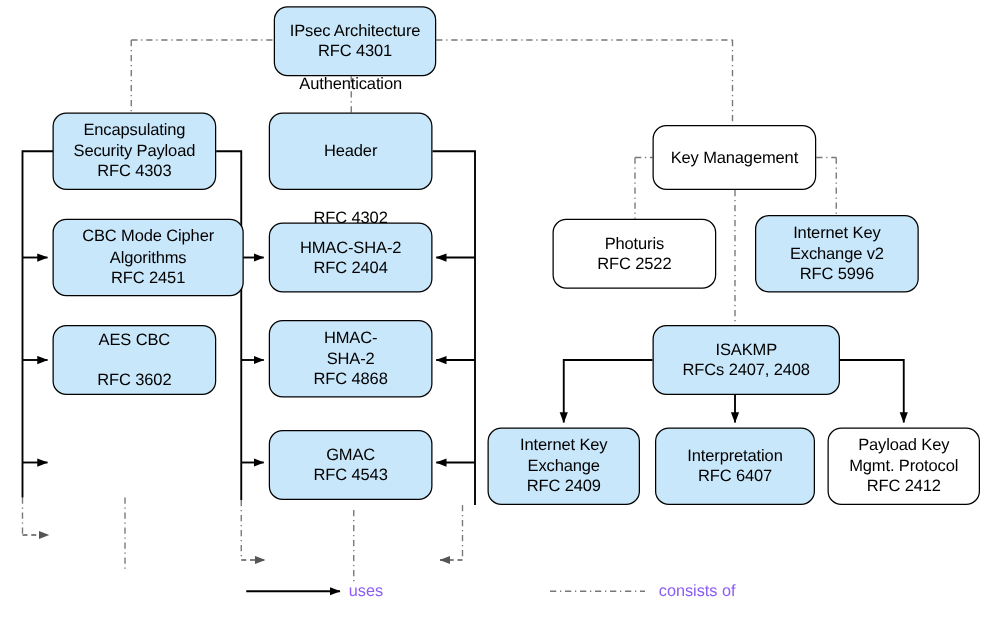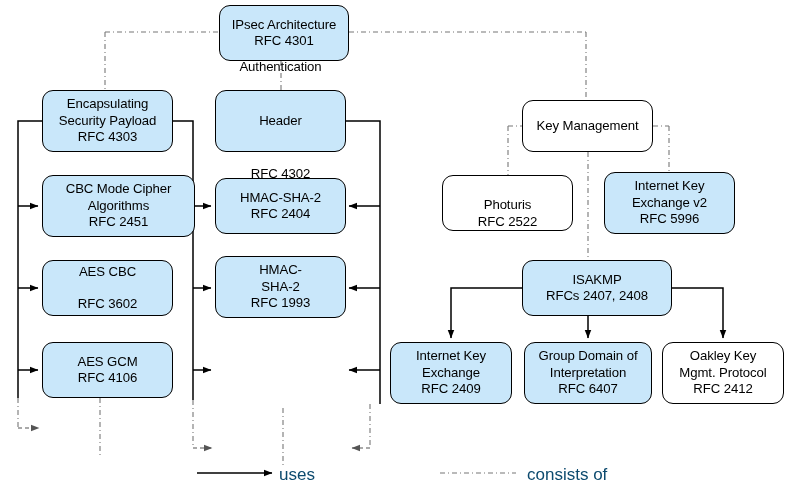--- a/index.html
+++ b/index.html
@@ -37,22 +37,22 @@
     color: #000000;
     font-size: 13.2px;
     line-height: 16.5px;
     letter-spacing: -0.1px;
     z-index: 2;
   }
   .node.plain { background: #ffffff; }
   .node .ln { display: block; white-space: nowrap; }
   .legend-label {
     position: absolute;
-    font-size: 17px;
-    color: #0c4a6e;
+    font-size: 13px;
+    color: #8b5cf6;
     white-space: nowrap;
     z-index: 2;
   }
 </style>
 </head>
 <body>
 
 <div id="stage">
 
   <svg id="edges" viewBox="0 0 793 494" width="793" height="494">
@@ -149,34 +149,34 @@
   </div>
 
   <div class="node" style="left:42px; top:260px; width:131px; height:56px;gap:16px;">
     <span class="ln">AES CBC</span>
     <span class="ln">RFC 3602</span>
   </div>
 
   <div class="node" style="left:215px; top:256px; width:131px; height:62px;">
     <span class="ln">HMAC-</span>
     <span class="ln">SHA-2</span>
-    <span class="ln">RFC 1993</span>
-  </div>
-
-  <div class="node" style="left:42px; top:342px; width:131px; height:56px;">
-    <span class="ln">AES GCM</span>
-    <span class="ln">RFC 4106</span>
-  </div>
-
+    <span class="ln">RFC 4868</span>
+  </div>
+
+
+  <div class="node" style="left:215px; top:344px; width:131px; height:56px;">
+    <span class="ln">GMAC</span>
+    <span class="ln">RFC 4543</span>
+  </div>
 
   <div class="node plain" style="left:522px; top:100px; width:131px; height:52px;">
     <span class="ln">Key Management</span>
   </div>
 
-  <div class="node plain" style="left:442px; top:175px; width:131px; height:56px;justify-content:flex-end;">
+  <div class="node plain" style="left:442px; top:175px; width:131px; height:56px;">
     <span class="ln">Photuris</span>
     <span class="ln">RFC 2522</span>
   </div>
 
   <div class="node" style="left:604px; top:172px; width:131px; height:62px;">
     <span class="ln">Internet Key</span>
     <span class="ln">Exchange v2</span>
     <span class="ln">RFC 5996</span>
   </div>
 
@@ -185,27 +185,26 @@
     <span class="ln">RFCs 2407, 2408</span>
   </div>
 
   <div class="node" style="left:390px; top:342px; width:122px; height:62px;">
     <span class="ln">Internet Key</span>
     <span class="ln">Exchange</span>
     <span class="ln">RFC 2409</span>
   </div>
 
   <div class="node" style="left:524px; top:342px; width:128px; height:62px;">
-    <span class="ln">Group Domain of</span>
     <span class="ln">Interpretation</span>
     <span class="ln">RFC 6407</span>
   </div>
 
   <div class="node plain" style="left:662px; top:342px; width:122px; height:62px;">
-    <span class="ln">Oakley Key</span>
+    <span class="ln">Payload Key</span>
     <span class="ln">Mgmt. Protocol</span>
     <span class="ln">RFC 2412</span>
   </div>
 
   <span class="legend-label" style="left:279px; top:465px;">uses</span>
 
   <span class="legend-label" style="left:527px; top:465px;">consists of</span>
 
 </div>
 

